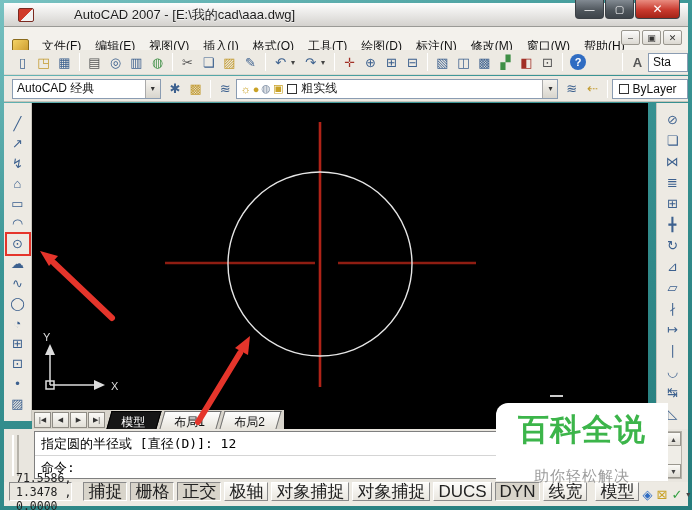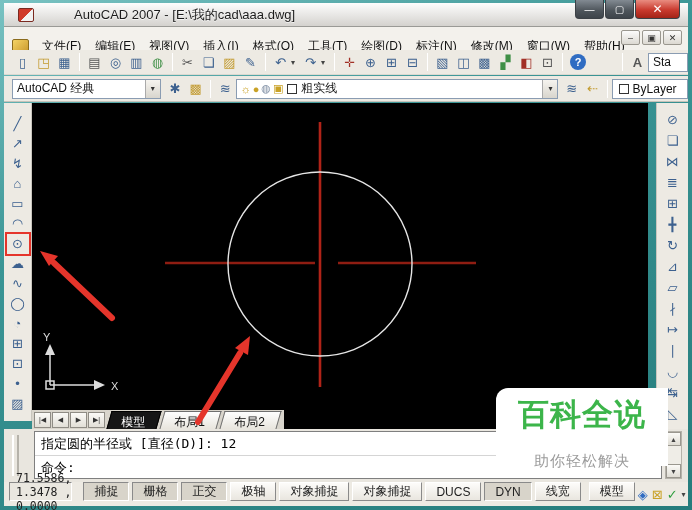--- a/index.html
+++ b/index.html
@@ -95,33 +95,33 @@
     background:#efede7; border:1px solid #b5b2aa; display:flex; flex-direction:column; justify-content:space-between; }
   .scrbtn { height:14px; font-size:7px; color:#444; background:linear-gradient(#fbfaf7,#dfdcd4);
     border:1px solid #9a978f; display:flex; align-items:center; justify-content:center; }
 
   
   .statusbar { position:absolute; left:4px; right:4px; top:482px; height:24px;
     background:#edeae3; display:flex; padding:0 5px; gap:3px; }
   .coords { width:160px; height:19px; background:#eae7e0; border:1px solid;
     border-color:#8a8a8a #fff #fff #8a8a8a; font-family:"DejaVu Sans Mono","Liberation Mono",monospace;
     font-size:11.5px; color:#222; display:flex; align-items:center; padding-left:6px; margin-right:8px; }
-  .sbtn { height:19px; padding:1px 10px; font-size:12px; color:#222; white-space:nowrap;
+  .sbtn { height:19px; padding:1px 4px; font-size:17px; color:#222; white-space:nowrap;
     background:linear-gradient(#fdfcfa,#e9e6df); border:1px solid; border-color:#fff #8a8a8a #8a8a8a #fff;
     display:flex; align-items:center; cursor:default; }
   .sbtn.down { background:#d8d4ca; border-color:#8a8a8a #fff #fff #8a8a8a; }
   .tray { margin-left:auto; display:flex; align-items:center; gap:4px; }
   .trayicon { font-size:13px; }
   .t-blue { color:#2f6cc2; } .t-gold { color:#c9a227; } .t-green { color:#2f9e3f; }
   .clean-btn { width:22px; height:19px; background:linear-gradient(#fdfcfa,#e9e6df);
     border:1px solid; border-color:#fff #8a8a8a #8a8a8a #fff; display:flex; align-items:center; justify-content:center; }
   .clean-btn i { display:block; width:11px; height:10px; border:2px solid #4d7fc0; background:#cfe0f5; }
 
   
-  .watermark { position:absolute; left:496px; top:388px; width:172px; height:78px;
+  .watermark { position:absolute; left:496px; top:403px; width:172px; height:78px;
     background:#fff; border-radius:12px 0 0 0; z-index:100; text-align:center; padding-top:10px; }
   .wm-title { font-size:31px; font-weight:bold; letter-spacing:1px; line-height:1.1; }
   .wm-sub { font-size:15px; color:#9b9b9b; letter-spacing:1px; margin-top:20px; }
 </style>
 </head>
 <body>
 
 <div class="window">
 
   <div class="titlebar">

